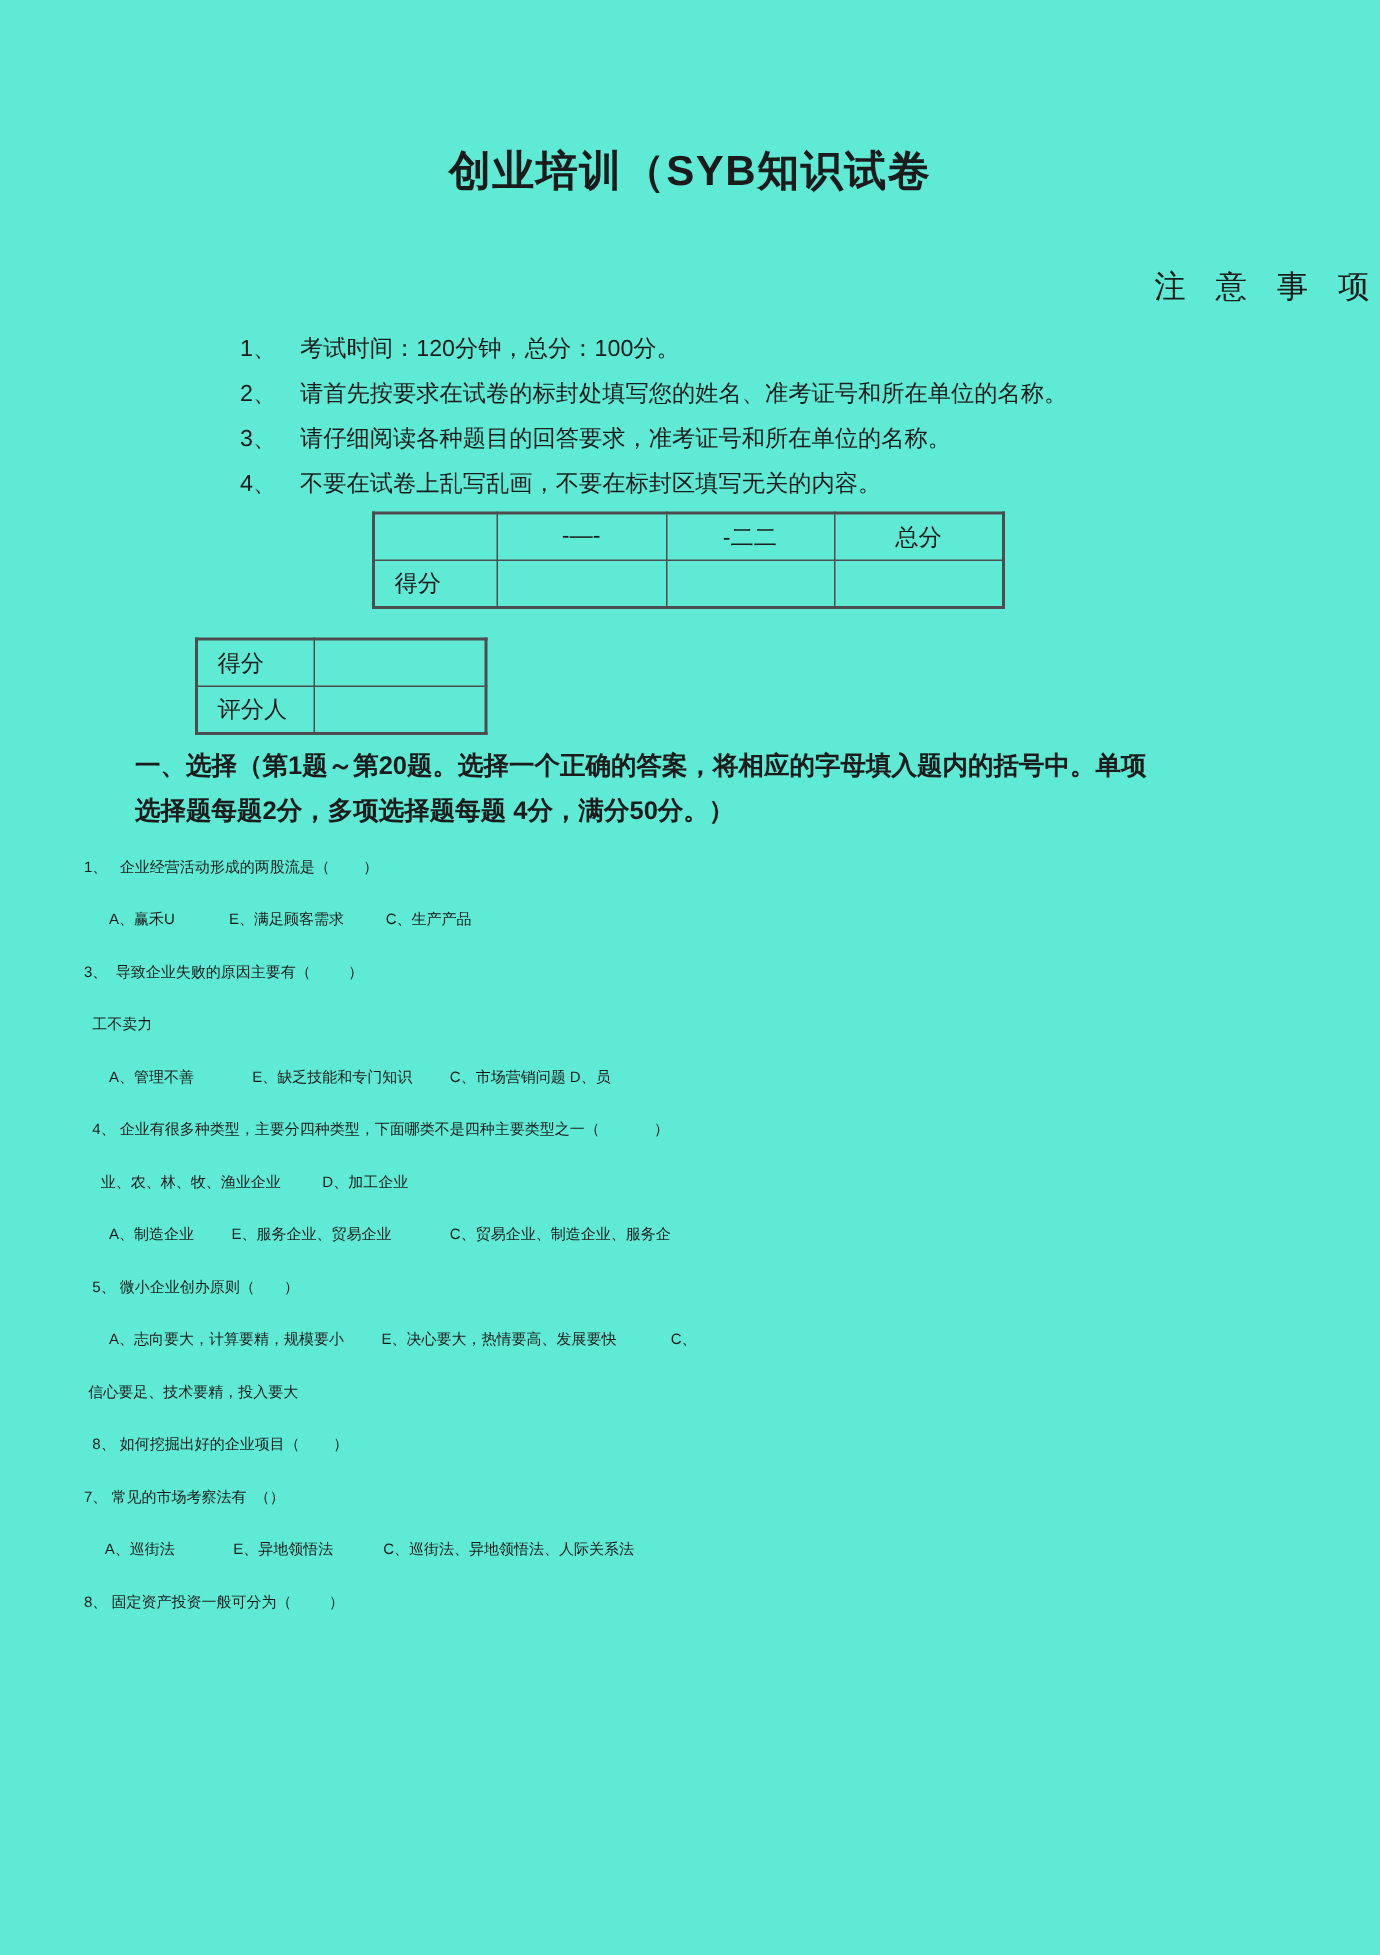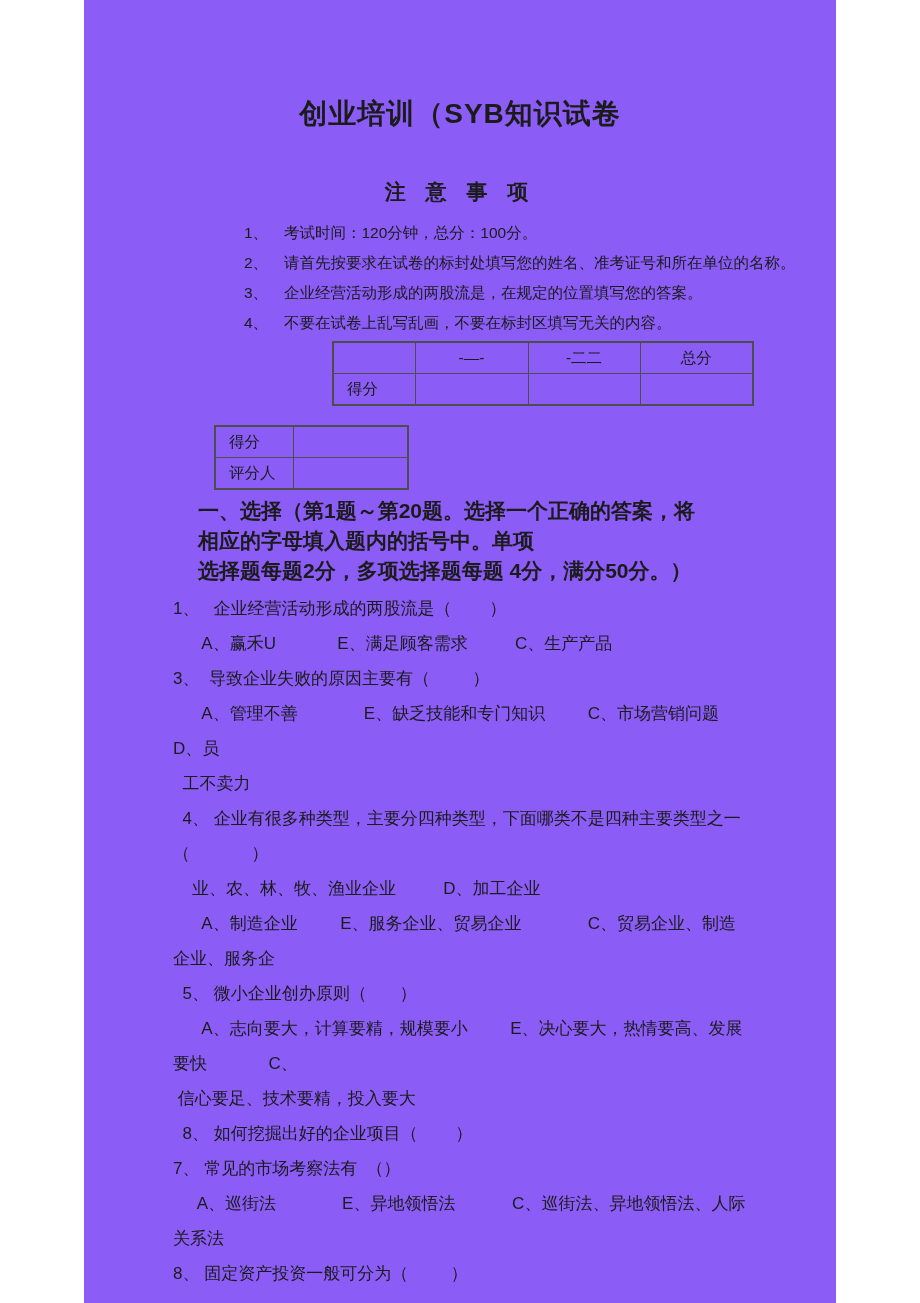--- a/index.html
+++ b/index.html
@@ -1,41 +1,41 @@
 <!DOCTYPE html>
 <html><head>
 <meta charset="utf-8">
 <style>
   html, body { margin: 0; padding: 0; background: #ffffff; }
   .page {
     position: relative;
-    width: 752px;
+    width: 920px;
     height: 1303px;
     margin: 0 auto;
-    background: #8b5cf6;
+    background: #5eead4;
     color: #1b1b1b;
     font-family: "Liberation Sans", sans-serif;
     overflow: hidden;
   }
   .title {
     margin: 0;
     padding-top: 97px;
     text-align: center;
     font-size: 28px;
     line-height: 34px;
     font-weight: bold;
     letter-spacing: 1px;
     white-space: pre-wrap;
   }
   .subtitle {
     margin: 48px 0 0 0;
-    text-align: center;
+    text-align: right;
     font-size: 21px;
     line-height: 26px;
-    font-weight: bold;
+    font-weight: normal;
     letter-spacing: 7px;
     white-space: pre-wrap;
   }
   .notices {
     margin-top: 13px;
     margin-left: 160px;
     font-size: 15.5px;
   }
   .notice-line {
     display: flex;
@@ -67,32 +67,32 @@
     margin-top: 19px;
     margin-left: 130px;
     width: 193px;
     border: 2px solid #4d4d4d;
   }
   .grader-table td { height: 30px; }
   .grader-table col:nth-child(1) { width: 78px; }
   .grader-table col:nth-child(2) { width: 115px; }
   .section-heading {
     margin-top: 6px;
-    margin-left: 114px;
+    margin-left: 90px;
     margin-right: 120px;
-    font-size: 21px;
+    font-size: 17px;
     font-weight: bold;
     line-height: 30px;
   }
   .section-heading > div { white-space: pre-wrap; }
   .questions {
     margin-top: 5px;
-    margin-left: 89px;
+    margin-left: 56px;
     margin-right: 90px;
-    font-size: 17px;
+    font-size: 10px;
   }
   .q-line {
     line-height: 35px;
     white-space: pre-wrap;
   }
 </style>
 </head>
 <body>
 
 <div class="page">
@@ -105,21 +105,21 @@
     <div class="notice-line">
       <span class="notice-num">1、</span>
       <span>考试时间：120分钟，总分：100分。</span>
     </div>
     <div class="notice-line">
       <span class="notice-num">2、</span>
       <span>请首先按要求在试卷的标封处填写您的姓名、准考证号和所在单位的名称。</span>
     </div>
     <div class="notice-line">
       <span class="notice-num">3、</span>
-      <span>企业经营活动形成的两股流是，在规定的位置填写您的答案。</span>
+      <span>请仔细阅读各种题目的回答要求，准考证号和所在单位的名称。</span>
     </div>
     <div class="notice-line">
       <span class="notice-num">4、</span>
       <span>不要在试卷上乱写乱画，不要在标封区填写无关的内容。</span>
     </div>
   </div>
 
   <table class="score-table">
     <colgroup>
         <col>
@@ -164,22 +164,22 @@
     <div>一、选择（第1题～第20题。选择一个正确的答案，将相应的字母填入题内的括号中。单项</div>
     <div>选择题每题2分，多项选择题每题 4分，满分50分。）</div>
   </div>
 
   <div class="questions">
     <div class="q-line">1、   企业经营活动形成的两股流是（        ）</div>
 
     <div class="q-line">      A、赢禾U             E、满足顾客需求          C、生产产品</div>
 
     <div class="q-line">3、  导致企业失败的原因主要有（         ）</div>
+    <div class="q-line">  工不卖力</div>
     <div class="q-line">      A、管理不善              E、缺乏技能和专门知识         C、市场营销问题 D、员</div>
-    <div class="q-line">  工不卖力</div>
 
     <div class="q-line">  4、 企业有很多种类型，主要分四种类型，下面哪类不是四种主要类型之一（             ）</div>
     <div class="q-line">    业、农、林、牧、渔业企业          D、加工企业</div>
     <div class="q-line">      A、制造企业         E、服务企业、贸易企业              C、贸易企业、制造企业、服务企</div>
 
     <div class="q-line">  5、 微小企业创办原则（       ）</div>
     <div class="q-line">      A、志向要大，计算要精，规模要小         E、决心要大，热情要高、发展要快             C、</div>
     <div class="q-line"> 信心要足、技术要精，投入要大</div>
 
     <div class="q-line">  8、 如何挖掘出好的企业项目（        ）</div>

